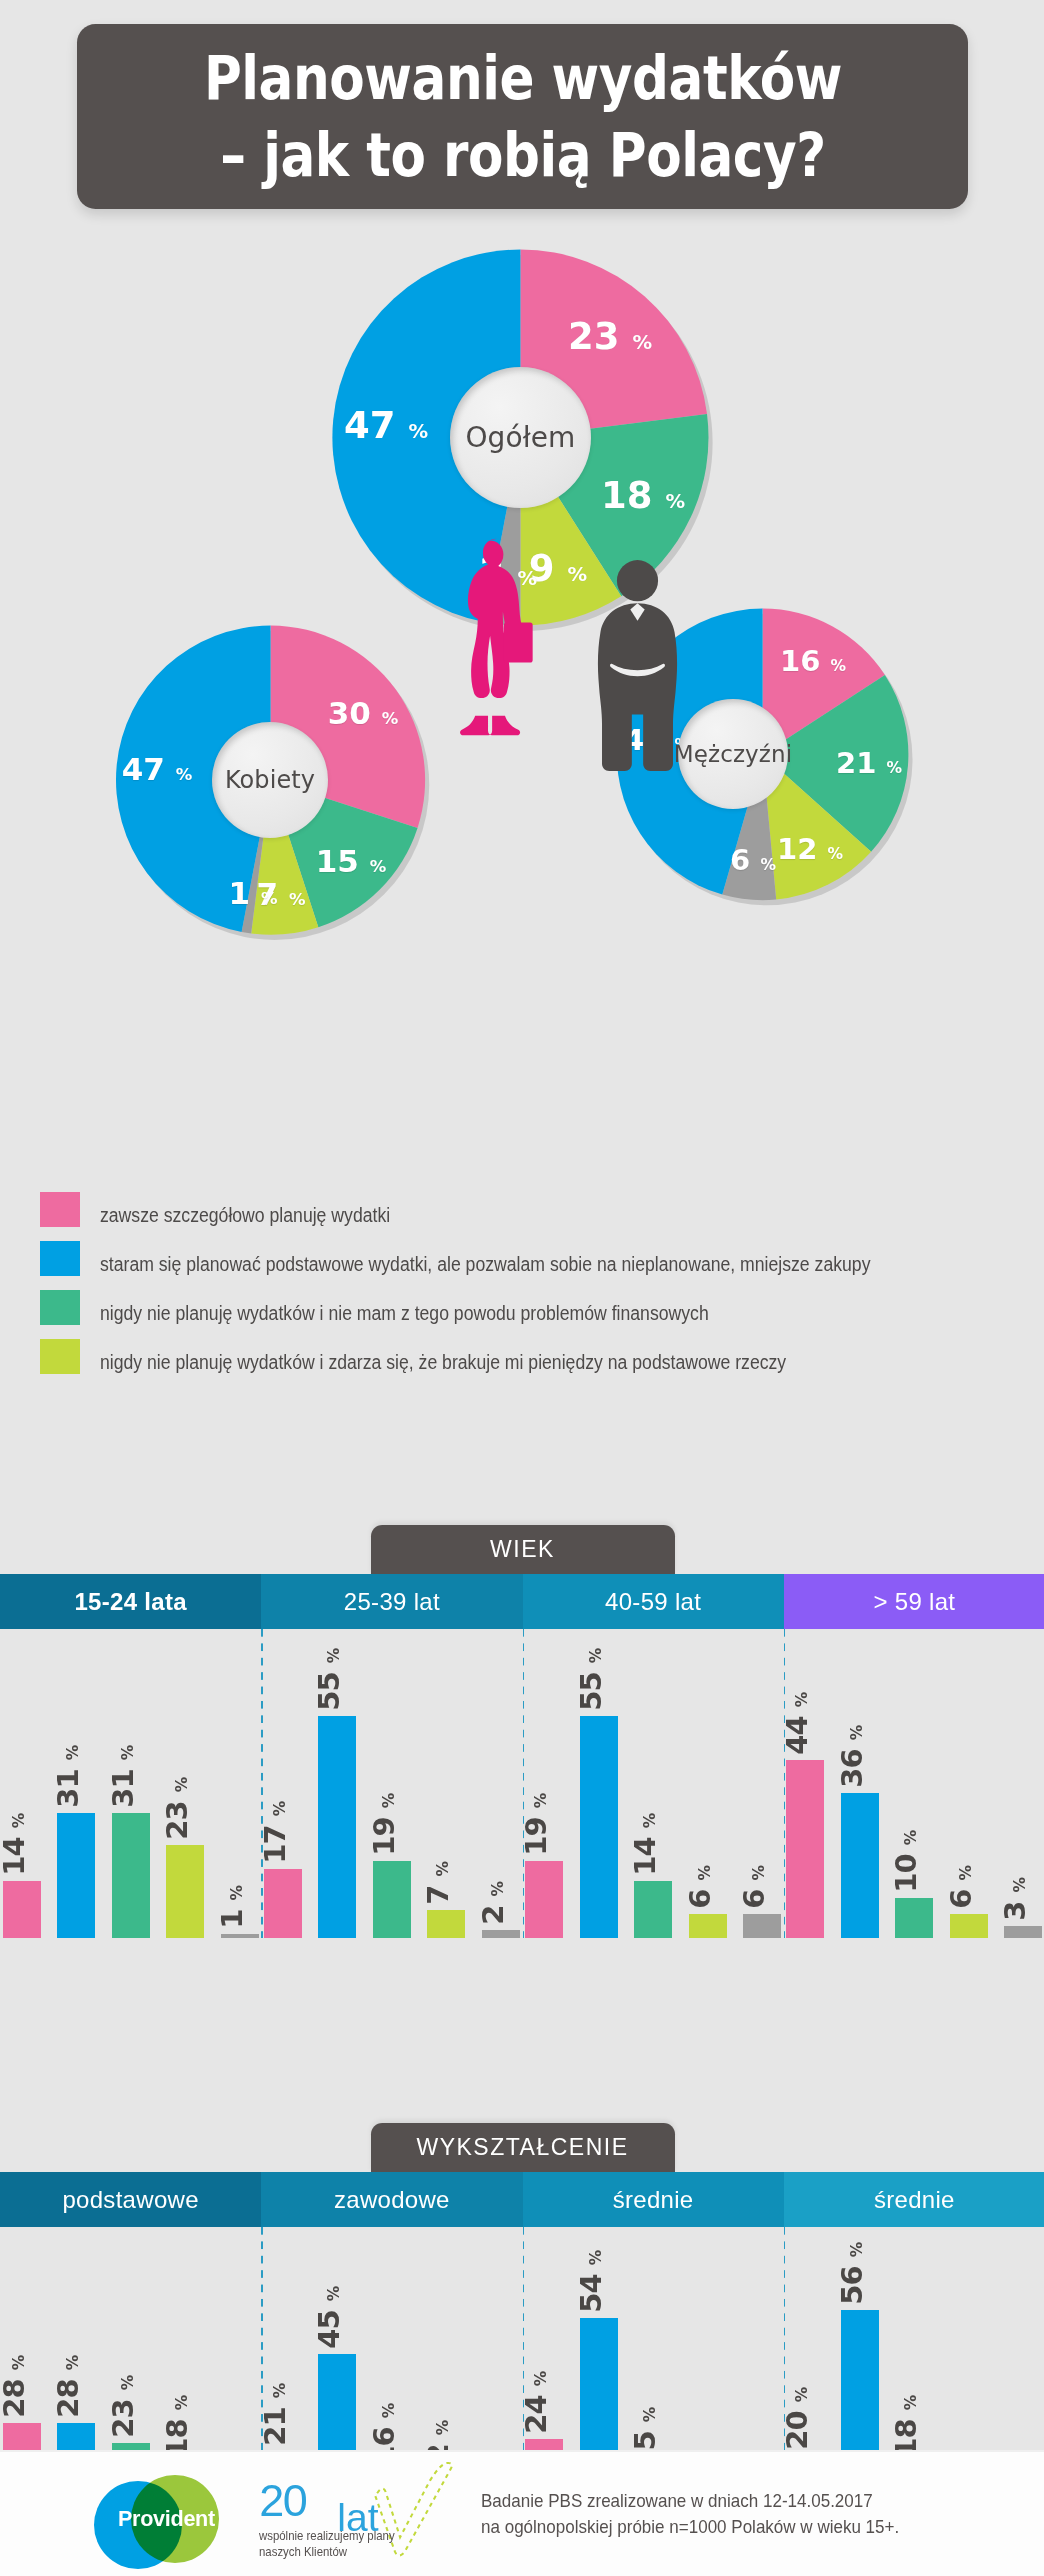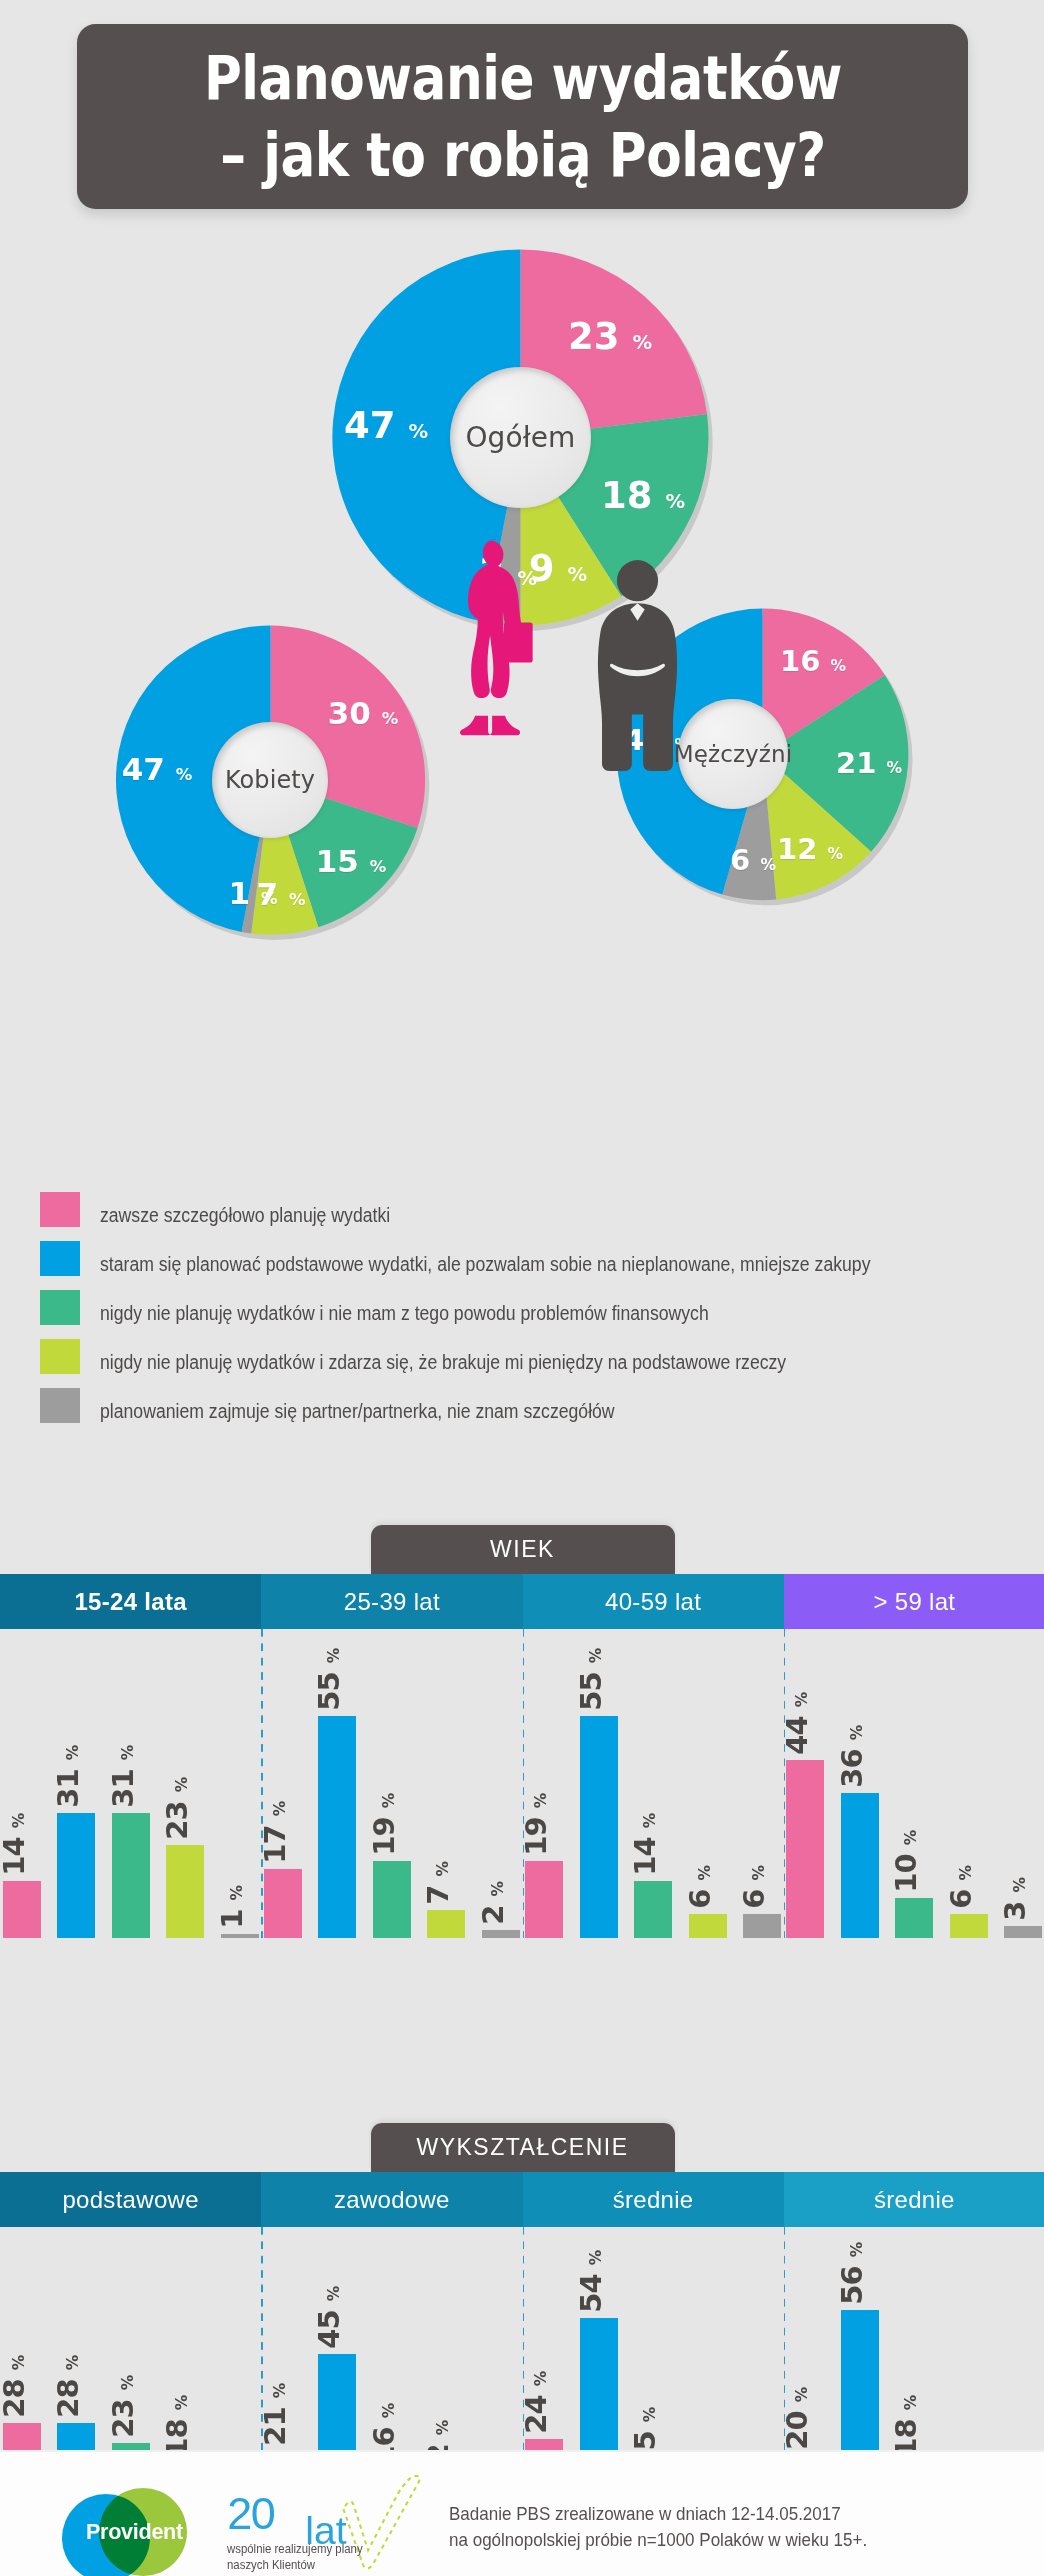--- a/index.html
+++ b/index.html
@@ -91,21 +91,21 @@
     transform-origin: left bottom; transform: rotate(-90deg) translate(5.2px, 9.3px);
     color: #4a4745; font-weight: 800; font-size: 29px; white-space: nowrap;
     font-family: "DejaVu Sans", sans-serif; letter-spacing: -1px;
   }
   .bar-value .u { font-size: 15.5px; font-weight: 700; letter-spacing: 0; }
 
   
   .footer {
     position: absolute; left: 0; bottom: 0; width: 1045px; height: 126px;
     background: #fdfdfd; border-top: 2.1px solid #efefef;
-    display: flex; align-items: flex-end;
+    display: flex; align-items: center; padding-left: 32px;
   }
   .footer-inner { display: flex; align-items: center; width: 100%; padding-left: 62px; }
   .prov-logo { position: relative; width: 155px; height: 88px; flex: 0 0 155px; }
   .prov-circle { position: absolute; border-radius: 50%; }
   .prov-word {
     position: absolute; left: 24px; top: 36px; color: #fff; font-size: 21.6px;
     font-weight: 700; font-family: "Liberation Sans", sans-serif; z-index: 5;
     letter-spacing: -0.3px;
   }
   .anniv { position: relative; width: 206px; height: 98px; flex: 0 0 206px; margin-left: 10.3px; }
@@ -212,24 +212,20 @@
       <div class="legend-text">staram się planować podstawowe wydatki, ale pozwalam sobie na nieplanowane, mniejsze zakupy</div>
     </div>
     <div class="legend-row">
       <div class="legend-swatch" style="background:#3cb98b"></div>
       <div class="legend-text">nigdy nie planuję wydatków i nie mam z tego powodu problemów finansowych</div>
     </div>
     <div class="legend-row">
       <div class="legend-swatch" style="background:#c2d93c"></div>
       <div class="legend-text">nigdy nie planuję wydatków i zdarza się, że brakuje mi pieniędzy na podstawowe rzeczy</div>
     </div>
-    <div class="legend-row">
-      <div class="legend-swatch" style="background:#9d9d9d"></div>
-      <div class="legend-text">planowaniem zajmuje się partner/partnerka, nie znam szczegółów</div>
-    </div>
   </div>
 
   <div class="section" style="top:1525px;">
     <div class="section-tab" style="top:0;">WIEK</div>
     <div class="col-headers" style="position:absolute; top:49px;" id="wiek-headers">
         <div class="col-header" style="background: rgb(11, 110, 147); font-weight: bold;">15-24 lata</div>
         <div class="col-header" style="background: rgb(14, 130, 169);">25-39 lat</div>
         <div class="col-header" style="background: rgb(15, 143, 184);">40-59 lat</div>
         <div class="col-header" style="background: #8b5cf6;">&gt; 59 lat</div>
       </div>

